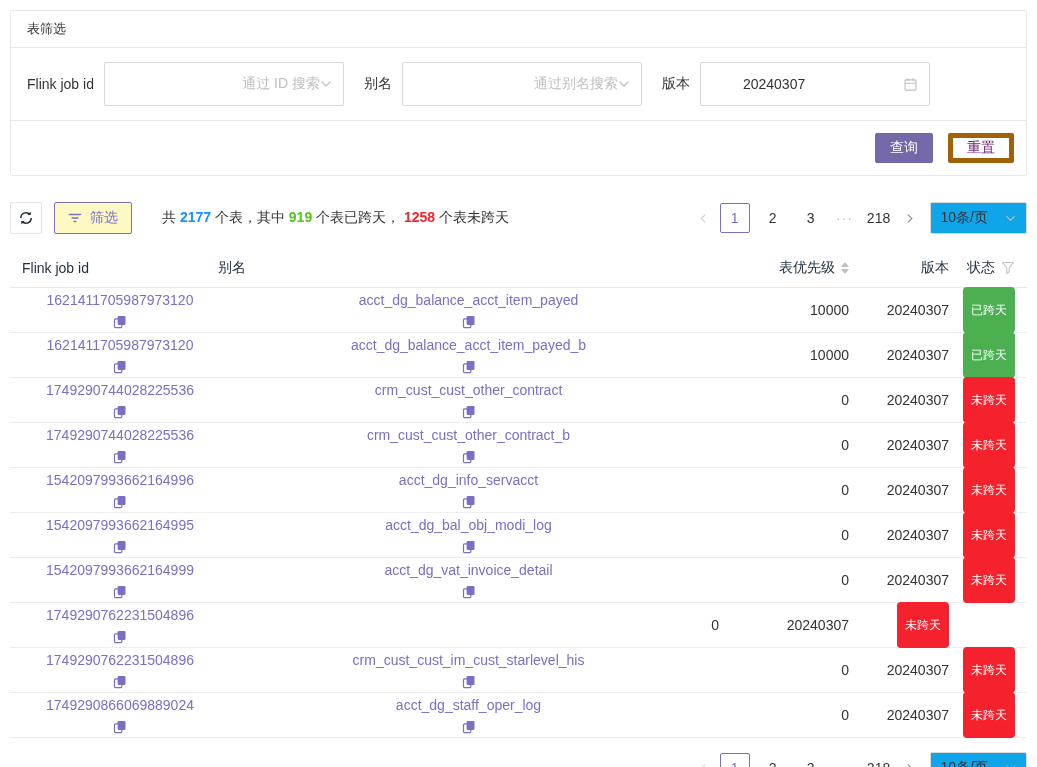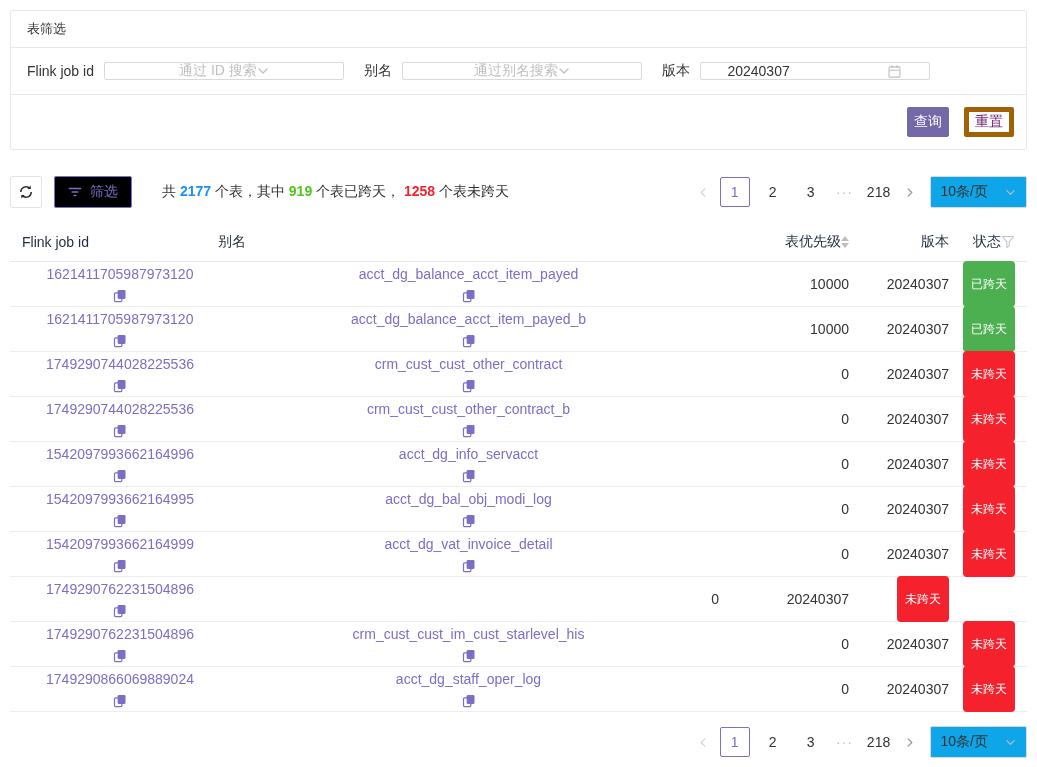--- a/index.html
+++ b/index.html
@@ -7,39 +7,39 @@
   body { font-family:"Liberation Sans","DejaVu Sans",sans-serif; font-size:14px; color:#333; }
   svg.ic { display:block; }
 
   
   .card { margin:10px 10px 10px; border:1px solid #e8e8e8; border-radius:2px; background:#fff; }
   .card-head { padding:9px 16px; border-bottom:1px solid #e8e8e8; font-size:13px; font-weight:500; color:#333; }
   .card-body { display:flex; align-items:center; padding:14px 16px; border-bottom:1px solid #e8e8e8; }
   .field { display:flex; align-items:center; }
   .field + .field { margin-left:20px; }
   .field > label { margin-right:10px; white-space:nowrap; color:#333; }
-  .selectbox, .datebox { width:240px; height:18px; border:1px solid #d9d9d9; border-radius:2px;
-      background:#fff; display:flex; align-items:center; justify-content:center;
+  .selectbox, .datebox { width:240px; height:44px; border:1px solid #d9d9d9; border-radius:2px;
+      background:#fff; display:flex; align-items:center; justify-content:flex-end;
       padding:0 11px; cursor:pointer; }
   .datebox { width:230px; }
   .placeholder { color:#bfbfbf; }
   .muted-ic { color:#bfbfbf; }
   .date-input { border:none; outline:none; font:inherit; color:#333; width:160px; background:transparent; }
   .card-foot { display:flex; justify-content:flex-end; align-items:center; gap:15px; padding:12px; }
-  .btn { height:30px; padding:0 6px; border-radius:2px; font-size:14px; cursor:pointer;
+  .btn { height:30px; padding:0 14px; border-radius:2px; font-size:14px; cursor:pointer;
       font-family:Liberation Serif, serif; }
   .btn-primary { background:var(--primary); border:1px solid var(--primary); color:#fff; }
   .btn-default { background:#fff; border:5px solid #a16207; color:#701a75; }
 
   
   .toolbar { margin:26px 10px 0; display:flex; align-items:center; }
   .icon-btn { width:32px; height:32px; border:1px solid #e4e4e4; border-radius:2px; background:#fff;
       display:flex; align-items:center; justify-content:center; color:#20262e; cursor:pointer; }
   .filter-btn { margin-left:12px; height:32px; padding:0 13px; border:1px solid var(--accent);
-      border-radius:2px; background:#000000; color:var(--accent); display:flex; align-items:center;
+      border-radius:2px; background:#fef9c3; color:var(--accent); display:flex; align-items:center;
       gap:8px; font-size:14px; cursor:pointer; font-family:inherit; }
   .summary { margin-left:30px; color:#333; white-space:nowrap; }
   .c-blue  { color:var(--count_blue);  font-weight:600; }
   .c-green { color:var(--count_green); font-weight:600; }
   .c-red   { color:var(--count_red);   font-weight:600; }
 
   
   .pager { display:flex; align-items:center; }
   .toolbar .pager { margin-left:auto; }
   .pg-arrow { width:24px; height:30px; display:flex; align-items:center; justify-content:center; cursor:pointer; }
@@ -51,21 +51,21 @@
   .pg-ellipsis { min-width:30px; text-align:center; color:#bfbfbf; letter-spacing:1px; cursor:pointer; }
   .size-select { margin-left:8px; height:32px; border:1px solid #d9d9d9; border-radius:2px;
       padding:0 10px; display:flex; align-items:center; gap:17px; color:#333; background:#0ea5e9; cursor:pointer; }
 
   
   .table { margin:14px 10px 0; }
   .thead, .trow { display:grid; grid-template-columns:196px 1fr 130px 100px 66px;
       align-items:center; padding:0 12px; }
   .thead { height:40px; border-bottom:1px solid #e8e8e8; font-weight:500; color:#1f2d3d; }
   .trow  { height:45px; border-bottom:1px solid #ededed; }
-  .th-flex { display:flex; align-items:center; }
+  .th-flex { display:flex; align-items:center; gap:6px; }
   .jend { justify-self:end; }
   .cell-links { display:flex; align-items:center; gap:7px;flex-direction:column; }
   .link { color:var(--accent); cursor:pointer; }
   .copy { color:var(--accent); cursor:pointer; display:flex; }
   .num { text-align:right; }
   .sorter { display:flex; flex-direction:column; gap:2px; color:#bfbfbf; cursor:pointer; }
   .funnel { color:#c4c4c4; cursor:pointer; display:flex; }
   .badge { font-size:12px; color:#fff; padding:16px 8px; border-radius:4px; white-space:nowrap; }
   .badge.success { background:var(--success); }
   .badge.error   { background:var(--error); }

